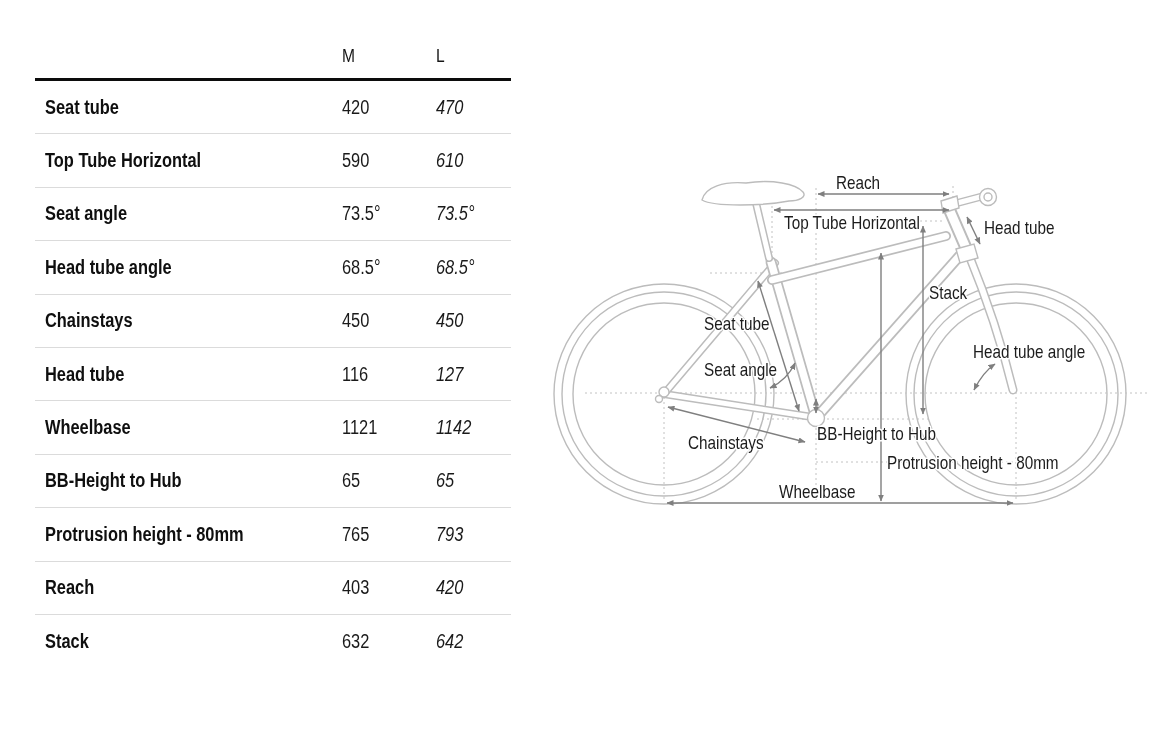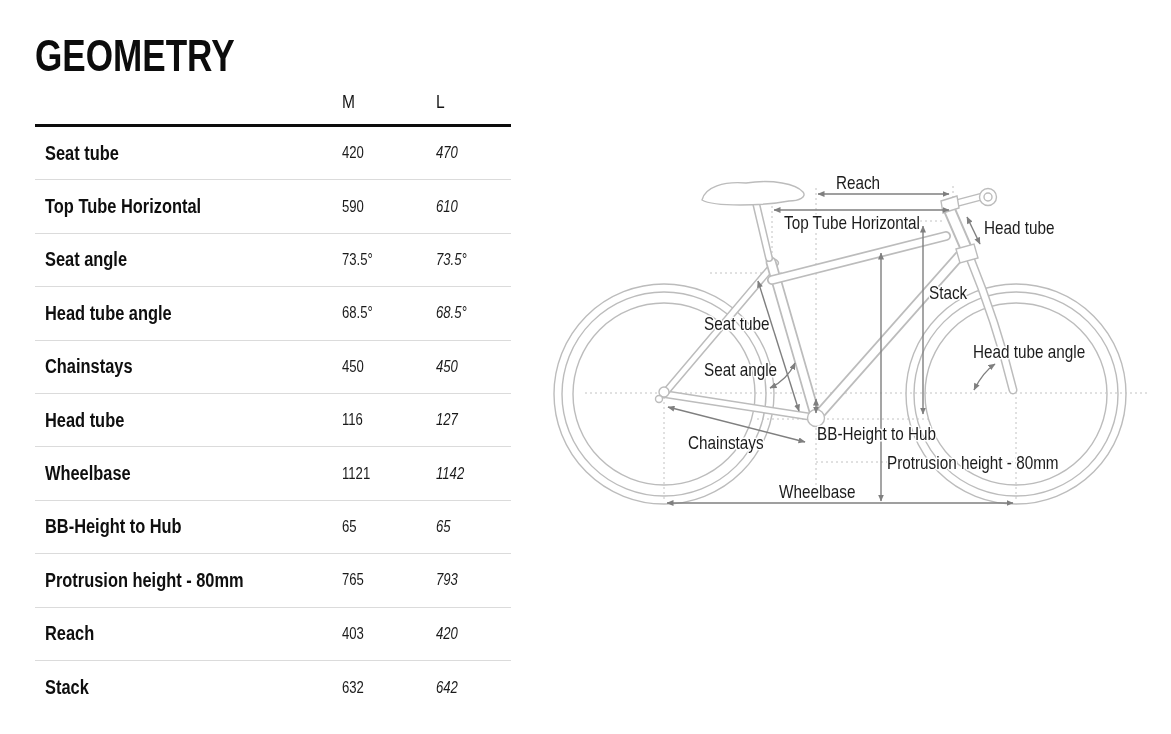--- a/index.html
+++ b/index.html
@@ -21,21 +21,21 @@
   }
   .thead .col-m { left:307px; }
   .thead .col-l { left:401px; }
   .trow {
     display:flex; align-items:center; height:53.4px;
     border-bottom:1px solid #dbdbdb; padding-left:10px; box-sizing:border-box;
   }
   .trow:last-child { border-bottom:none; }
   .cx { display:inline-block; transform:scaleX(0.82); transform-origin:0 50%; white-space:nowrap; }
   .lbl { width:297px; font-size:20px; font-weight:bold; color:#0f0f0f; }
-  .val { font-size:16px; color:#1a1a1a; }
+  .val { font-size:20px; color:#1a1a1a; }
   .val.m { width:94px; }
   .val.l { flex:1;font-style:italic; }
   
   .bike-svg { position:absolute; left:550px; top:152px; }
   .bike-svg text {
     font-family:"Liberation Sans", sans-serif; font-size:18px; fill:#1c1c1c;
     paint-order:stroke; stroke:#ffffff; stroke-width:3px; stroke-linejoin:round;
   }
   .tube-o { stroke:#bcbcbc; fill:none; stroke-linecap:round; }
   .tube-i { stroke:#ffffff; fill:none; stroke-linecap:round; }
@@ -43,21 +43,20 @@
   .guide  { stroke:#c2c2c2; stroke-width:1; fill:none; stroke-dasharray:2 3; }
   .dim    { stroke:#7f7f7f; stroke-width:1.4; fill:none; }
   .part   { fill:#ffffff; stroke:#bcbcbc; stroke-width:1.4; }
 </style>
 </head>
 <body>
 
 <div class="stage">
 
   <div class="geo">
-    <h1><span class="title-inner">GEOMETRY</span></h1>
 
     <div class="thead">
       <span class="colh col-m">M</span>
       <span class="colh col-l">L</span>
     </div>
 
     <div class="trow">
       <span class="lbl"><span class="cx">Seat tube</span></span>
       <span class="val m"><span class="cx">420</span></span>
       <span class="val l"><span class="cx">470</span></span>

